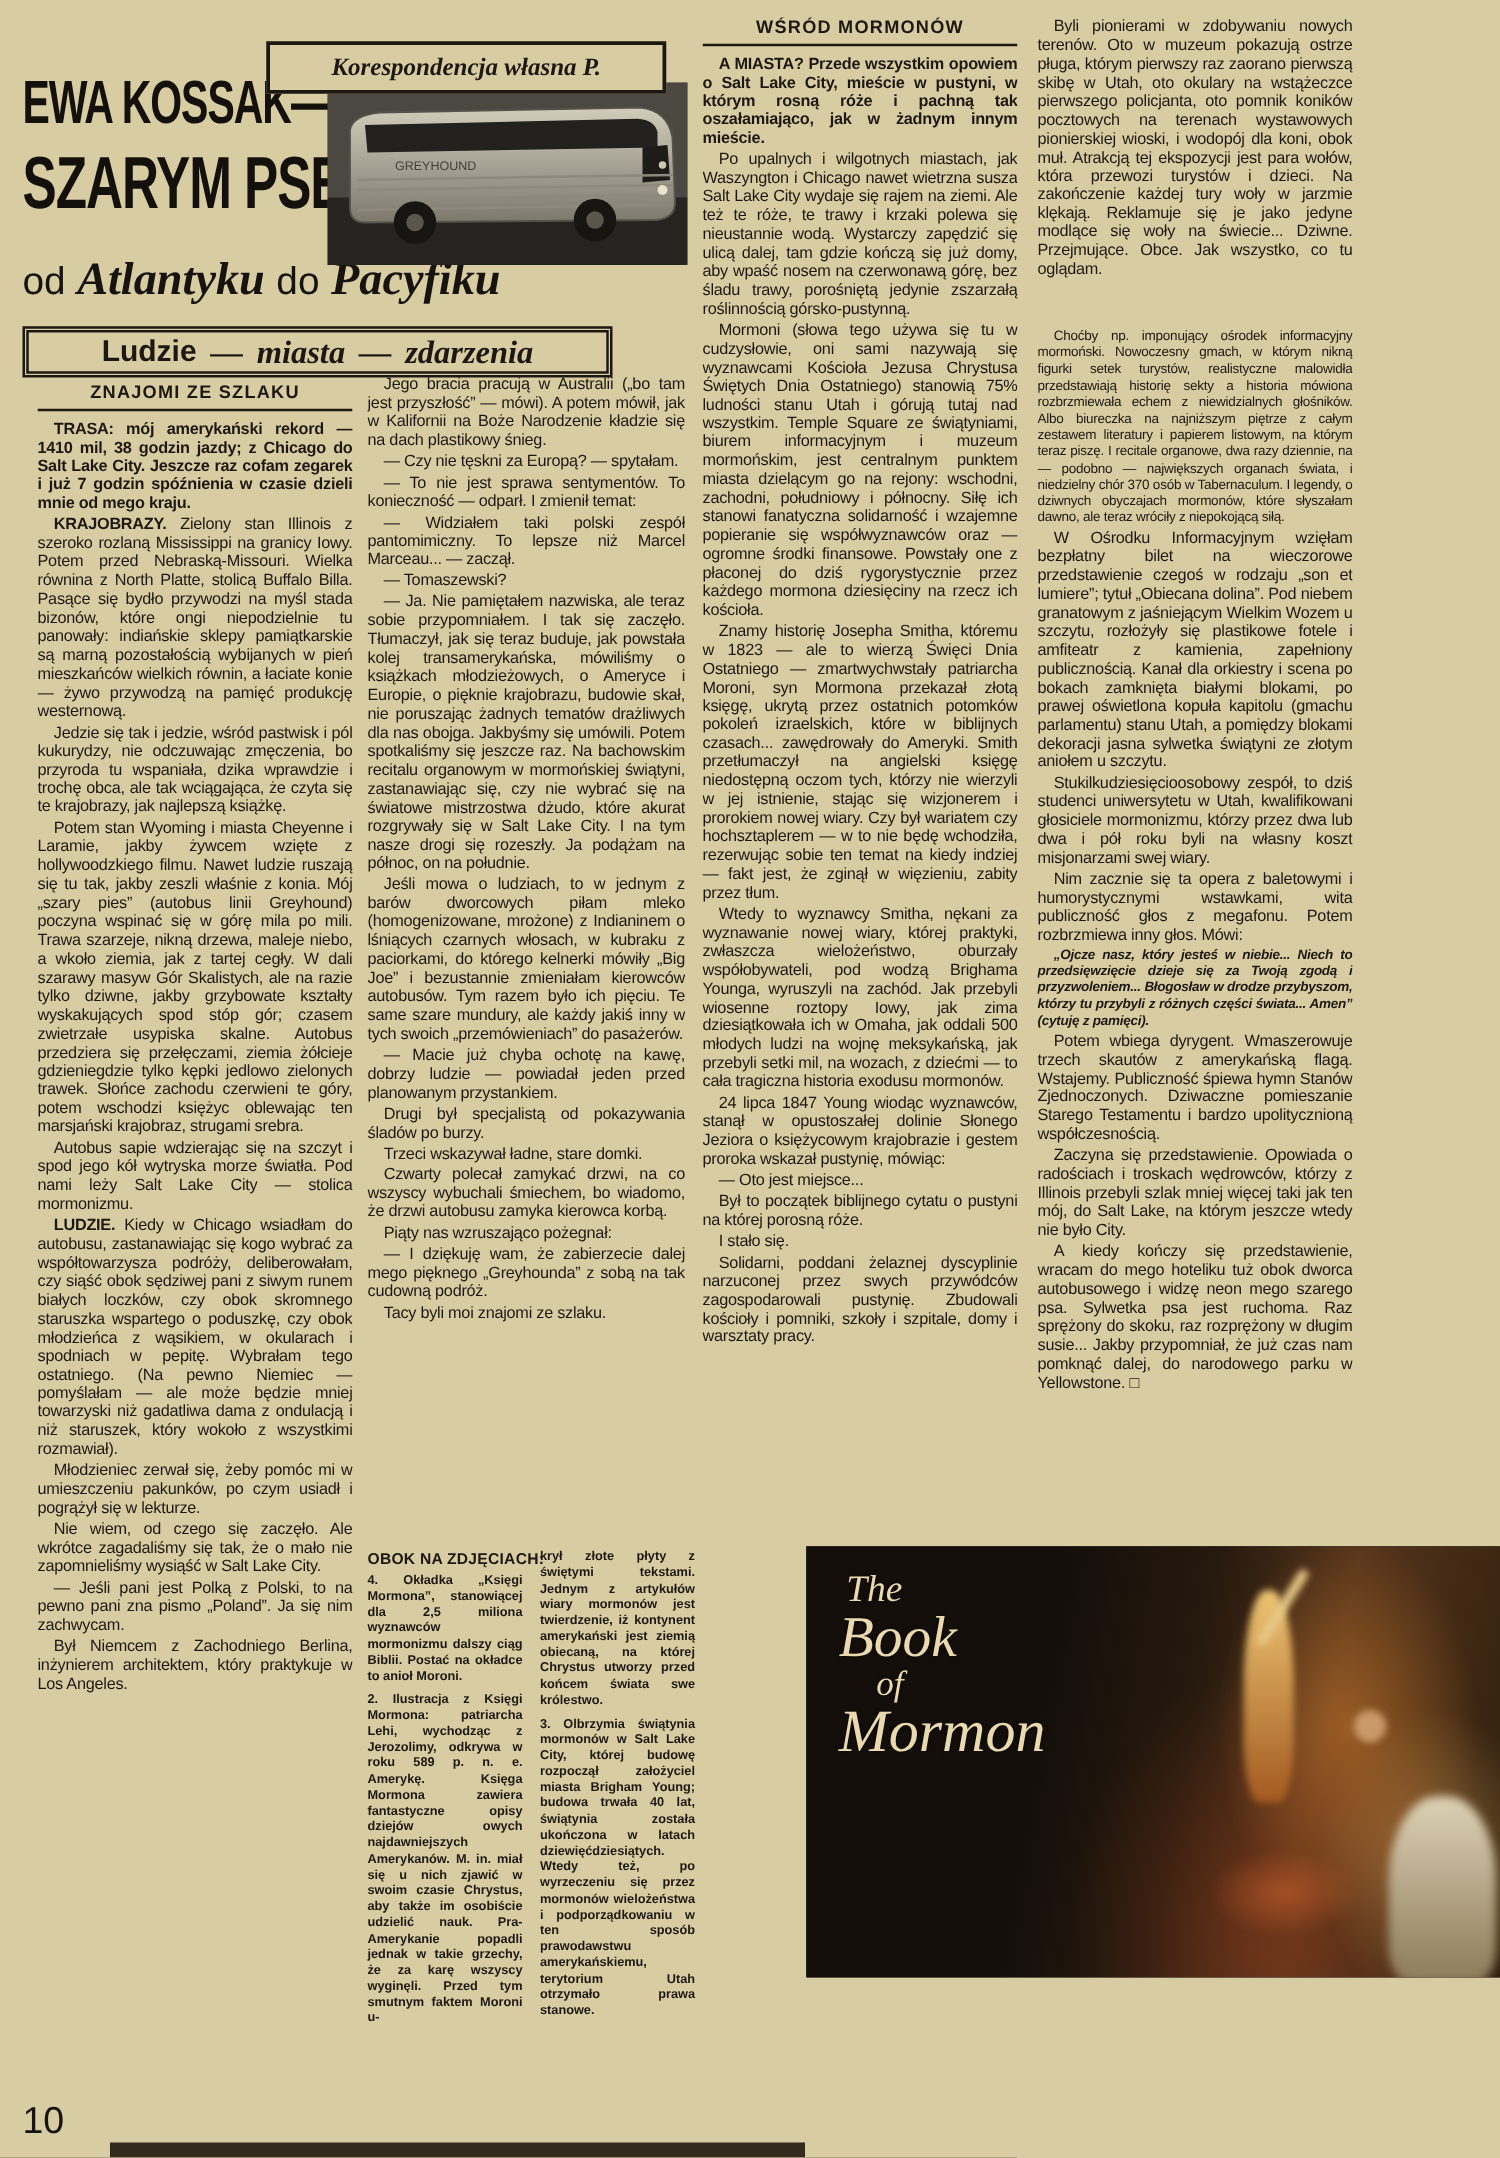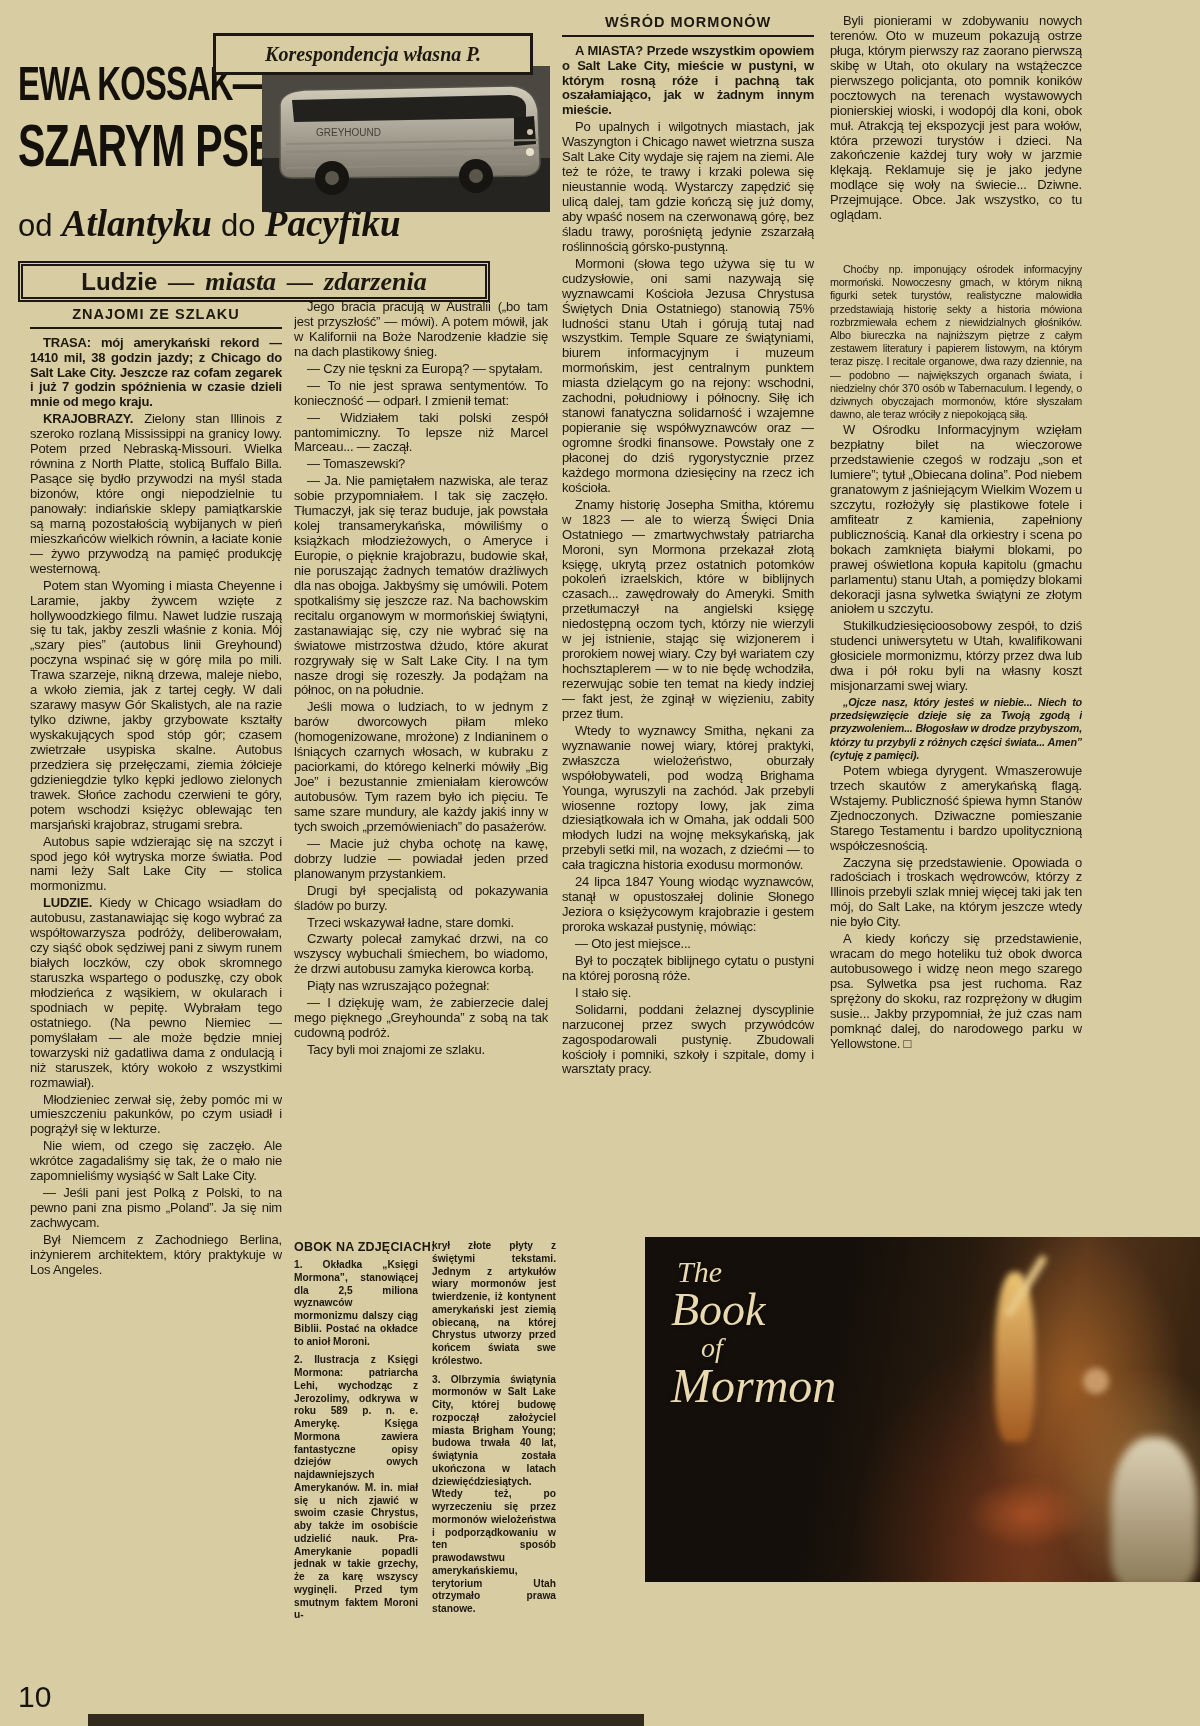--- a/index.html
+++ b/index.html
@@ -156,20 +156,21 @@
     <span class="bn-it">miasta</span>
     <span class="bn-it">—</span>
     <span class="bn-it">zdarzenia</span>
   </div>
 
   <div class="col col1">
     <h3 class="col-heading">ZNAJOMI ZE SZLAKU</h3>
     <div>
         <p class="lead">TRASA: mój amerykański rekord — 1410 mil, 38 godzin jazdy; z Chicago do Salt Lake City. Jeszcze raz cofam zegarek i już 7 godzin spóźnienia w czasie dzieli mnie od mego kraju.</p>
         <p><b>KRAJOBRAZY. </b>Zielony stan Illinois z szeroko rozlaną Mississippi na granicy Iowy. Potem przed Nebraską-Missouri. Wielka równina z North Platte, stolicą Buffalo Billa. Pasące się bydło przywodzi na myśl stada bizonów, które ongi niepodzielnie tu panowały: indiańskie sklepy pamiątkarskie są marną pozostałością wybijanych w pień mieszkańców wielkich równin, a łaciate konie — żywo przywodzą na pamięć produkcję westernową.</p>
+        <p>Jedzie się tak i jedzie, wśród pastwisk i pól kukurydzy, nie odczuwając zmęczenia, bo przyroda tu wspaniała, dzika wprawdzie i trochę obca, ale tak wciągająca, że czyta się te krajobrazy, jak najlepszą książkę.</p>
         <p>Potem stan Wyoming i miasta Cheyenne i Laramie, jakby żywcem wzięte z hollywoodzkiego filmu. Nawet ludzie ruszają się tu tak, jakby zeszli właśnie z konia. Mój „szary pies” (autobus linii Greyhound) poczyna wspinać się w górę mila po mili. Trawa szarzeje, nikną drzewa, maleje niebo, a wkoło ziemia, jak z tartej cegły. W dali szarawy masyw Gór Skalistych, ale na razie tylko dziwne, jakby grzybowate kształty wyskakujących spod stóp gór; czasem zwietrzałe usypiska skalne. Autobus przedziera się przełęczami, ziemia żółcieje gdzieniegdzie tylko kępki jedlowo zielonych trawek. Słońce zachodu czerwieni te góry, potem wschodzi księżyc oblewając ten marsjański krajobraz, strugami srebra.</p>
         <p>Autobus sapie wdzierając się na szczyt i spod jego kół wytryska morze światła. Pod nami leży Salt Lake City — stolica mormonizmu.</p>
         <p><b>LUDZIE. </b>Kiedy w Chicago wsiadłam do autobusu, zastanawiając się kogo wybrać za współtowarzysza podróży, deliberowałam, czy siąść obok sędziwej pani z siwym runem białych loczków, czy obok skromnego staruszka wspartego o poduszkę, czy obok młodzieńca z wąsikiem, w okularach i spodniach w pepitę. Wybrałam tego ostatniego. (Na pewno Niemiec — pomyślałam — ale może będzie mniej towarzyski niż gadatliwa dama z ondulacją i niż staruszek, który wokoło z wszystkimi rozmawiał).</p>
         <p>Młodzieniec zerwał się, żeby pomóc mi w umieszczeniu pakunków, po czym usiadł i pogrążył się w lekturze.</p>
         <p>Nie wiem, od czego się zaczęło. Ale wkrótce zagadaliśmy się tak, że o mało nie zapomnieliśmy wysiąść w Salt Lake City.</p>
         <p>— Jeśli pani jest Polką z Polski, to na pewno pani zna pismo „Poland”. Ja się nim zachwycam.</p>
         <p>Był Niemcem z Zachodniego Berlina, inżynierem architektem, który praktykuje w Los Angeles.</p>
       </div>
   </div>
 
@@ -207,32 +208,33 @@
         <p>Solidarni, poddani żelaznej dyscyplinie narzuconej przez swych przywódców zagospodarowali pustynię. Zbudowali kościoły i pomniki, szkoły i szpitale, domy i warsztaty pracy.</p>
       </div>
   </div>
 
   <div class="col col4">
     <div>
         <p>Byli pionierami w zdobywaniu nowych terenów. Oto w muzeum pokazują ostrze pługa, którym pierwszy raz zaorano pierwszą skibę w Utah, oto okulary na wstążeczce pierwszego policjanta, oto pomnik koników pocztowych na terenach wystawowych pionierskiej wioski, i wodopój dla koni, obok muł. Atrakcją tej ekspozycji jest para wołów, która przewozi turystów i dzieci. Na zakończenie każdej tury woły w jarzmie klękają. Reklamuje się je jako jedyne modlące się woły na świecie... Dziwne. Przejmujące. Obce. Jak wszystko, co tu oglądam.</p>
         <p class="small">Choćby np. imponujący ośrodek informacyjny mormoński. Nowoczesny gmach, w którym nikną figurki setek turystów, realistyczne malowidła przedstawiają historię sekty a historia mówiona rozbrzmiewała echem z niewidzialnych głośników. Albo biureczka na najniższym piętrze z całym zestawem literatury i papierem listowym, na którym teraz piszę. I recitale organowe, dwa razy dziennie, na — podobno — największych organach świata, i niedzielny chór 370 osób w Tabernaculum. I legendy, o dziwnych obyczajach mormonów, które słyszałam dawno, ale teraz wróciły z niepokojącą siłą.</p>
         <p>W Ośrodku Informacyjnym wzięłam bezpłatny bilet na wieczorowe przedstawienie czegoś w rodzaju „son et lumiere”; tytuł „Obiecana dolina”. Pod niebem granatowym z jaśniejącym Wielkim Wozem u szczytu, rozłożyły się plastikowe fotele i amfiteatr z kamienia, zapełniony publicznością. Kanał dla orkiestry i scena po bokach zamknięta białymi blokami, po prawej oświetlona kopuła kapitolu (gmachu parlamentu) stanu Utah, a pomiędzy blokami dekoracji jasna sylwetka świątyni ze złotym aniołem u szczytu.</p>
         <p>Stukilkudziesięcioosobowy zespół, to dziś studenci uniwersytetu w Utah, kwalifikowani głosiciele mormonizmu, którzy przez dwa lub dwa i pół roku byli na własny koszt misjonarzami swej wiary.</p>
+        <p>Nim zacznie się ta opera z baletowymi i humorystycznymi wstawkami, wita publiczność głos z megafonu. Potem rozbrzmiewa inny głos. Mówi:</p>
         <p class="smallq">„Ojcze nasz, który jesteś w niebie... Niech to przedsięwzięcie dzieje się za Twoją zgodą i przyzwoleniem... Błogosław w drodze przybyszom, którzy tu przybyli z różnych części świata... Amen” (cytuję z pamięci).</p>
         <p>Potem wbiega dyrygent. Wmaszerowuje trzech skautów z amerykańską flagą. Wstajemy. Publiczność śpiewa hymn Stanów Zjednoczonych. Dziwaczne pomieszanie Starego Testamentu i bardzo upolitycznioną współczesnością.</p>
         <p>Zaczyna się przedstawienie. Opowiada o radościach i troskach wędrowców, którzy z Illinois przebyli szlak mniej więcej taki jak ten mój, do Salt Lake, na którym jeszcze wtedy nie było City.</p>
         <p>A kiedy kończy się przedstawienie, wracam do mego hoteliku tuż obok dworca autobusowego i widzę neon mego szarego psa. Sylwetka psa jest ruchoma. Raz sprężony do skoku, raz rozprężony w długim susie... Jakby przypomniał, że już czas nam pomknąć dalej, do narodowego parku w Yellowstone. □</p>
       </div>
   </div>
 
   <div class="captions">
     <div class="cap-col">
       <h4 class="cap-heading">OBOK NA ZDJĘCIACH:</h4>
       <div>
-          <p><b>1. Okładka „Księgi Mormona”, </b>stanowiącej dla 2,5 miliona wyznawców mormonizmu dalszy ciąg Biblii. Postać na okładce to anioł Moroni.</p>
+          <p><b>4. Okładka „Księgi Mormona”, </b>stanowiącej dla 2,5 miliona wyznawców mormonizmu dalszy ciąg Biblii. Postać na okładce to anioł Moroni.</p>
           <p><b>2. Ilustracja z Księgi Mormona: </b>patriarcha Lehi, wychodząc z Jerozolimy, odkrywa w roku 589 p. n. e. Amerykę. Księga Mormona zawiera fantastyczne opisy dziejów owych najdawniejszych Amerykanów. M. in. miał się u nich zjawić w swoim czasie Chrystus, aby także im osobiście udzielić nauk. Pra-Amerykanie popadli jednak w takie grzechy, że za karę wszyscy wyginęli. Przed tym smutnym faktem Moroni u-</p>
         </div>
     </div>
     <div class="cap-col">
       <div>
           <p>krył złote płyty z świętymi tekstami. Jednym z artykułów wiary mormonów jest twierdzenie, iż kontynent amerykański jest ziemią obiecaną, na której Chrystus utworzy przed końcem świata swe królestwo.</p>
           <p><b>3. Olbrzymia świątynia mormonów </b>w Salt Lake City, której budowę rozpoczął założyciel miasta Brigham Young; budowa trwała 40 lat, świątynia została ukończona w latach dziewięćdziesiątych. Wtedy też, po wyrzeczeniu się przez mormonów wielożeństwa i podporządkowaniu w ten sposób prawodawstwu amerykańskiemu, terytorium Utah otrzymało prawa stanowe.</p>
         </div>
     </div>
   </div>

